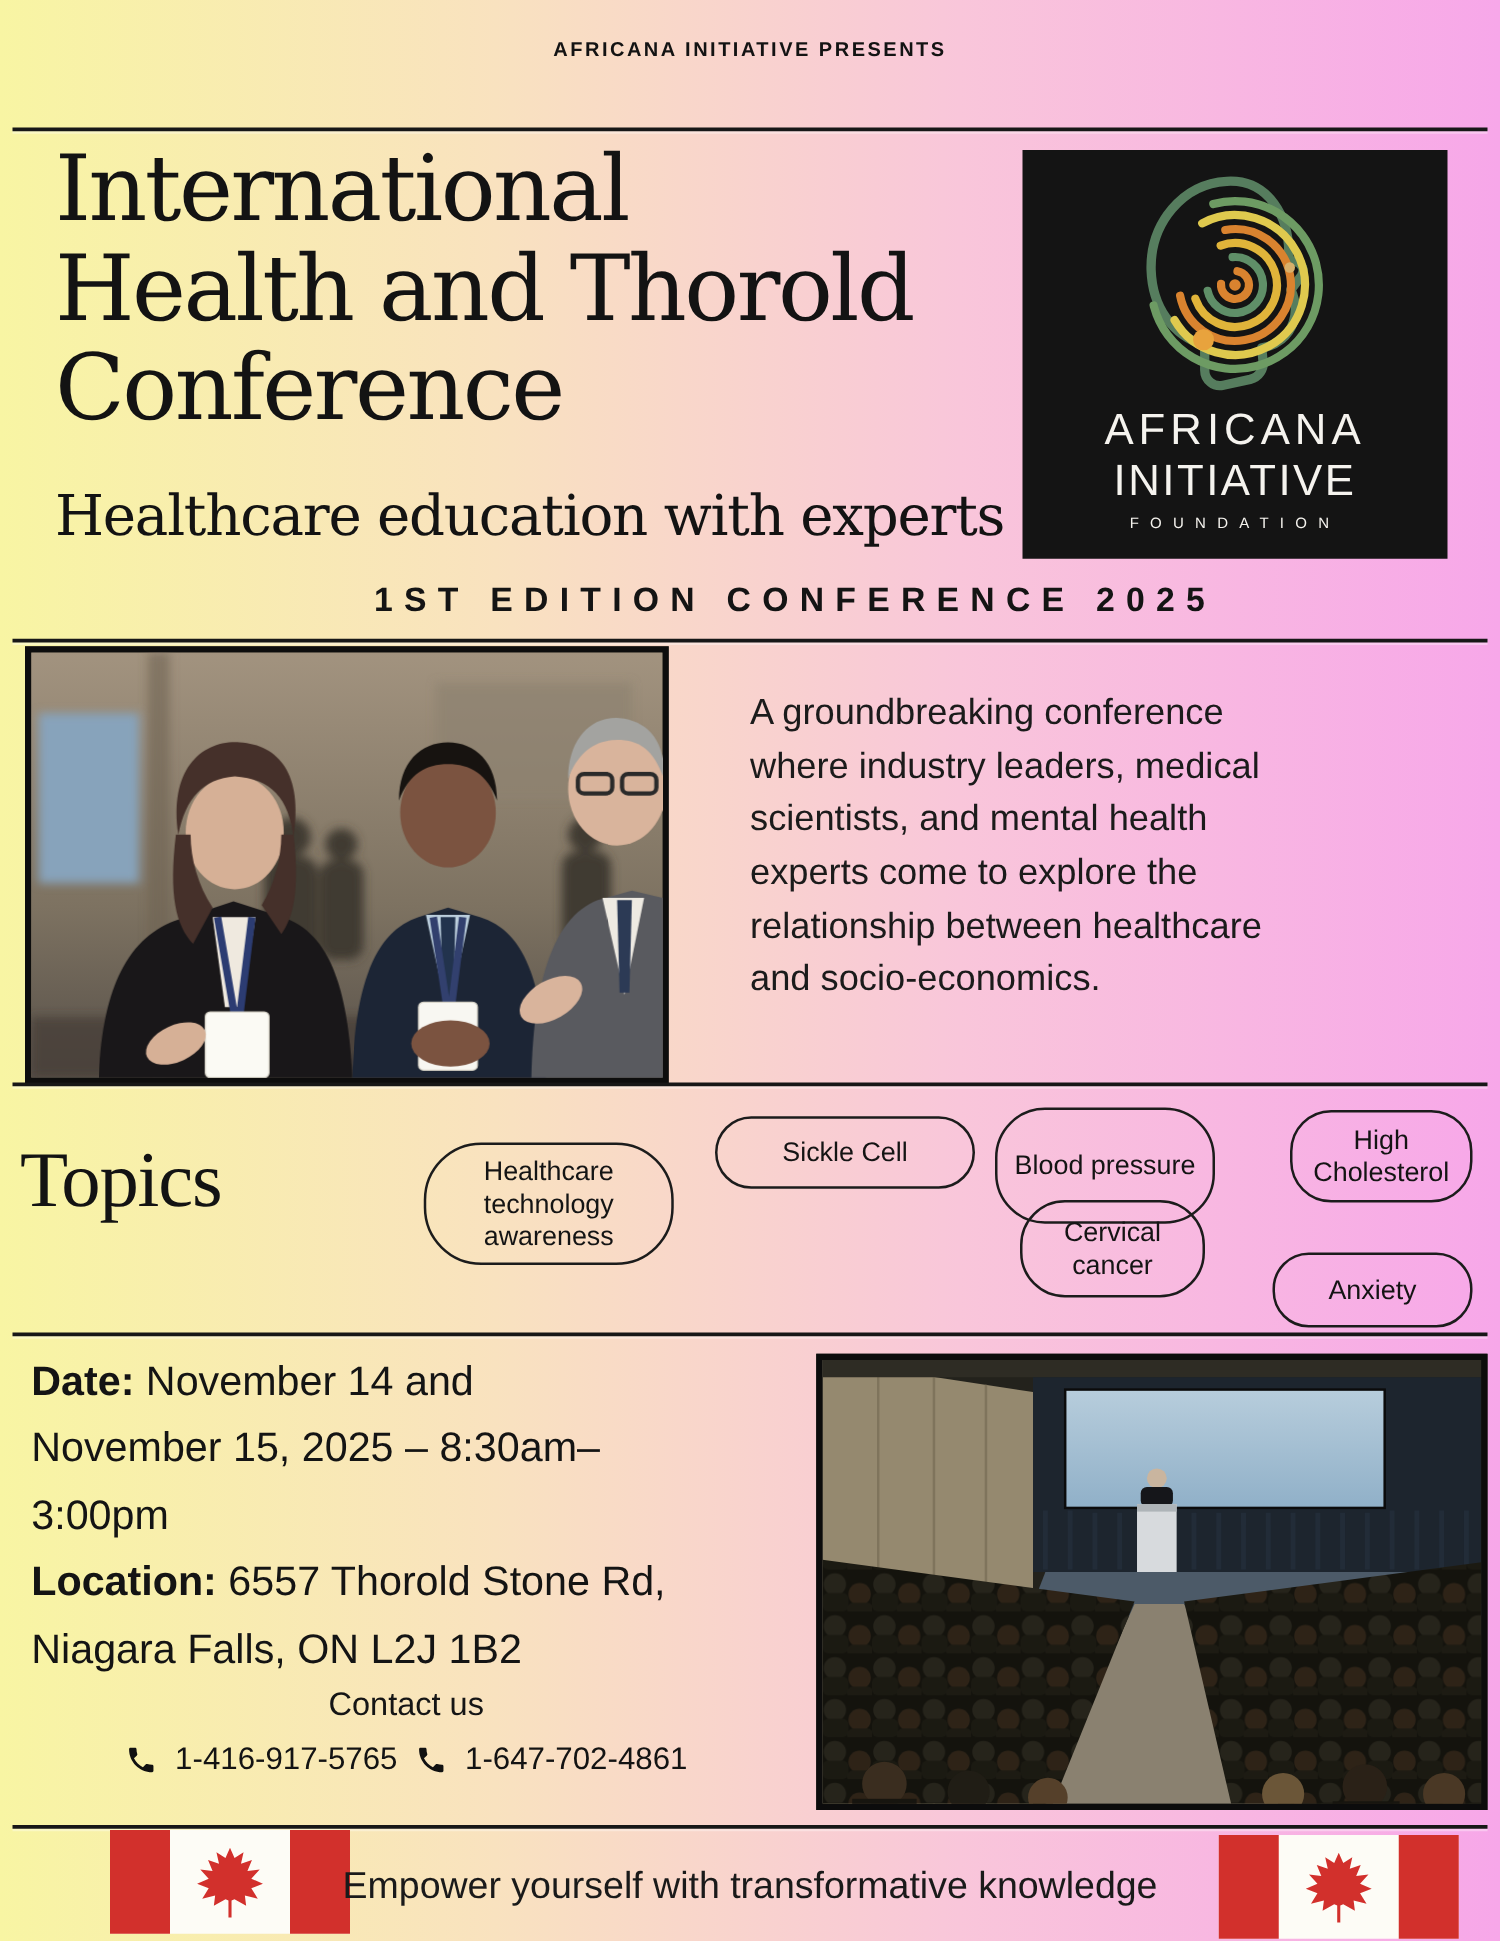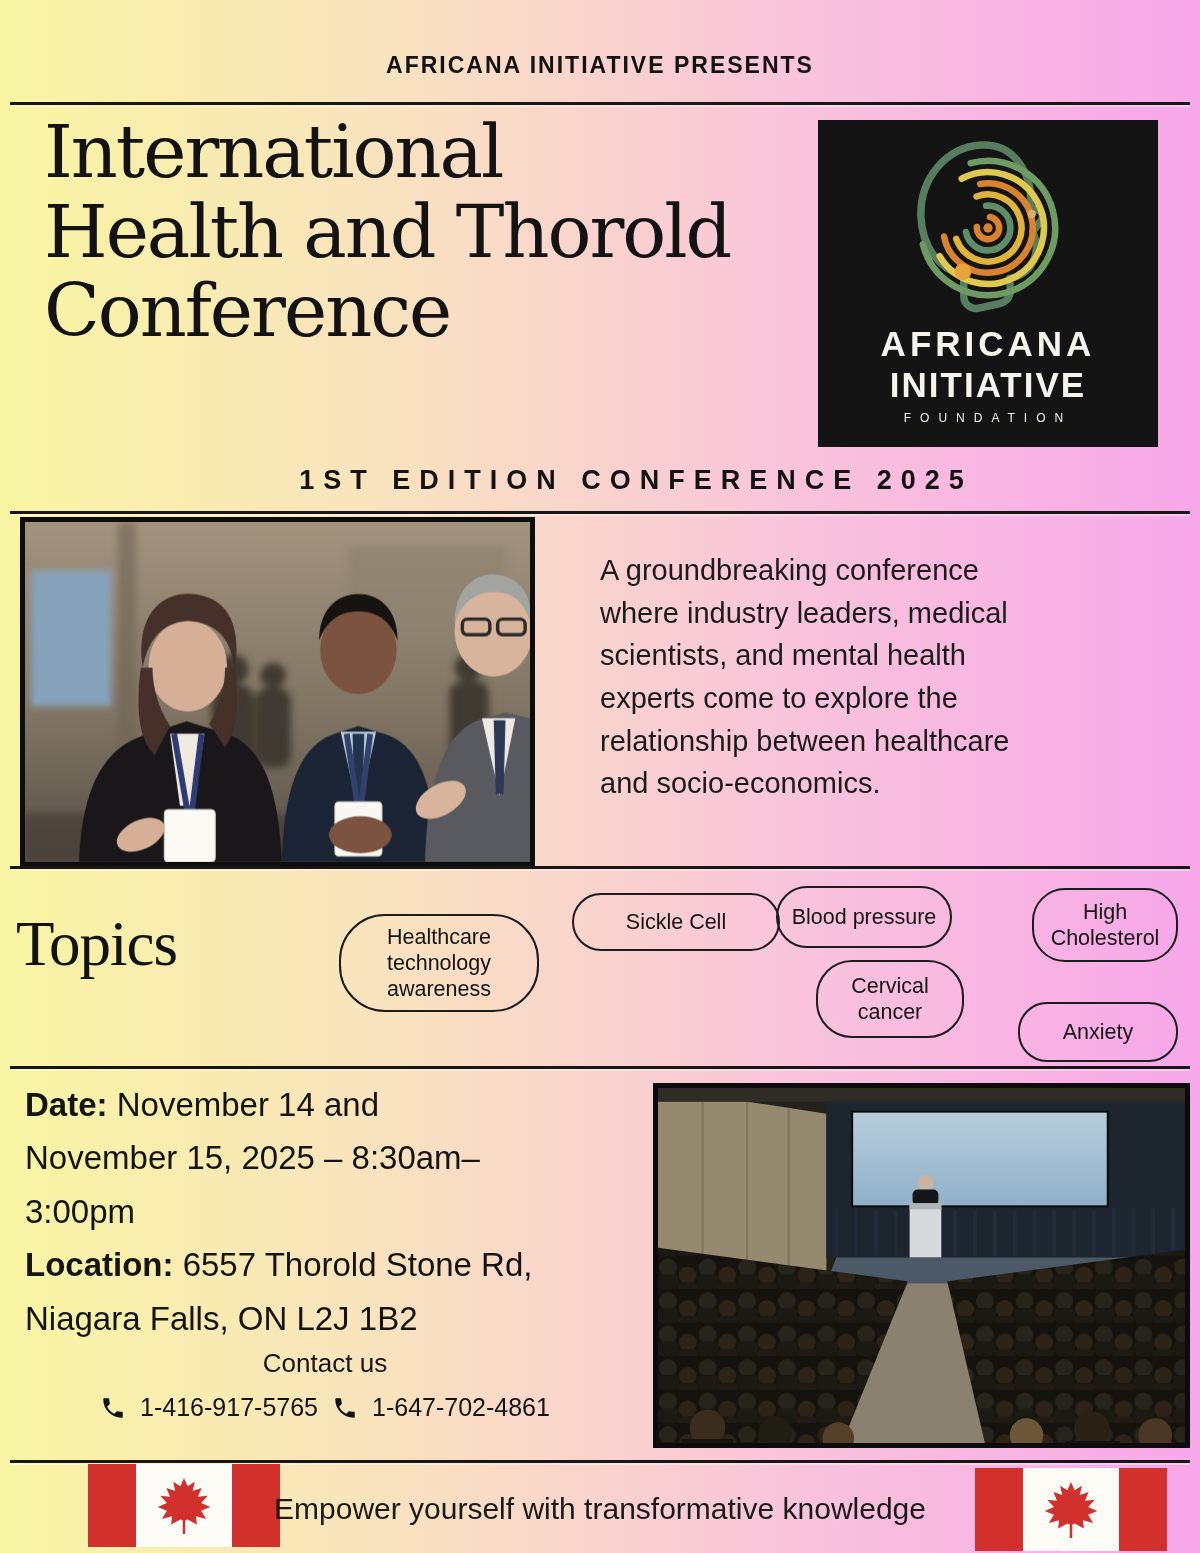--- a/index.html
+++ b/index.html
@@ -3,48 +3,48 @@
 <meta charset="utf-8">
 <style>
   html,body{margin:0;padding:0;}
   body{width:1200px;height:1553px;font-family:"Liberation Sans",sans-serif;}
   .page{position:relative;width:1200px;height:1553px;overflow:hidden;color:#161616;
         background:linear-gradient(90deg,#f8f5a3 0%,#f9e2bf 33%,#f9c6da 64%,#f7a7e9 100%);}
   .rule{position:absolute;left:10px;right:10px;height:3px;background:#171717;
         box-shadow:0 2px 0 rgba(255,255,255,.35);}
   
   .presents{position:absolute;top:32px;left:0;width:100%;text-align:center;
-            font-size:23px;font-weight:700;letter-spacing:2px;color:#131313;margin-top:20px;}
+            font-size:16px;font-weight:700;letter-spacing:2px;color:#131313;}
   
   .title{position:absolute;left:44px;top:112px;font-family:"DejaVu Serif",serif;
          font-weight:400;font-size:73px;line-height:1.09;letter-spacing:-2px;color:#131313;}
   .subtitle{position:absolute;left:44px;top:386px;font-family:"DejaVu Serif",serif;
             font-size:45px;letter-spacing:-1px;color:#131313;}
   
   .logo-box{position:absolute;left:818px;top:120px;width:340px;height:327px;background:#141414;
             display:flex;flex-direction:column;align-items:center;}
   .logo-head{margin-top:12px;width:192px;height:192px;}
-  .logo-line1,.logo-line2{color:#f5f3ee;font-weight:700;line-height:1.0;}
+  .logo-line1,.logo-line2{color:#f5f3ee;font-weight:400;line-height:1.0;}
   .logo-line1{font-size:35px;letter-spacing:4px;margin-top:2px;}
   .logo-line2{font-size:35px;letter-spacing:2px;margin-top:6px;}
   .logo-line3{color:#f5f3ee;font-size:12px;letter-spacing:9px;margin-top:9px;}
   .edition{position:absolute;top:465px;left:0;width:100%;text-align:center;
            font-size:27px;font-weight:700;letter-spacing:9px;color:#141414;padding-left:36px;}
   
   .photo1{position:absolute;left:20px;top:517px;width:505px;height:340px;border:5px solid #0d0d0d;background:#7d7261;}
   .about{position:absolute;left:600px;top:549px;width:455px;font-size:29px;line-height:1.47;color:#1b1b1b;}
   
   .topics-heading{position:absolute;left:16px;top:908px;font-family:Liberation Serif, serif;
                   font-size:63px;letter-spacing:-1px;color:#131313;}
   .pill{position:absolute;border:2px solid #1c1c1c;border-radius:40px;background:transparent;
         display:flex;align-items:center;justify-content:center;text-align:center;
         font-size:21.5px;line-height:1.22;color:#141414;padding:0 12px;box-sizing:border-box;}
   .pill-hta{left:339px;top:914px;width:200px;height:98px;border-radius:46px;}
   .pill-sickle{left:572px;top:893px;width:208px;height:58px;border-radius:29px;}
-  .pill-bp{left:776px;top:886px;width:176px;height:62px;border-radius:40px;}
+  .pill-bp{left:796px;top:886px;width:176px;height:93px;border-radius:40px;}
   .pill-hc{left:1032px;top:888px;width:146px;height:74px;border-radius:33px;}
   .pill-bd{left:580px;top:977px;width:178px;height:55px;border-radius:27px;}
   .pill-cc{left:816px;top:960px;width:148px;height:78px;border-radius:36px;}
   .pill-anx{left:1018px;top:990px;width:160px;height:60px;border-radius:29px;margin-top:12px;}
   
   .details{position:absolute;left:25px;top:1078px;width:615px;font-size:33px;line-height:1.62;color:#141414;}
   .details p{margin:0;}
   .details strong{font-weight:700;}
   .details .rest{white-space:pre-line;}
   .contact{position:absolute;left:25px;top:1348px;width:600px;text-align:center;}
@@ -69,20 +69,21 @@
 <div class="page">
 
   <div class="presents">AFRICANA INITIATIVE PRESENTS</div>
   <div class="rule" style="top:102px;"></div>
 
   <div class="title">
     <div>International</div>
     <div>Health and Thorold</div>
     <div>Conference</div>
   </div>
+  <div class="subtitle">Healthcare education with experts</div>
 
   <div class="logo-box">
     <svg class="logo-head" viewBox="0 0 206 206">
       <path d="M96 14 C 58 16, 30 50, 31 90 C 32 122, 49 146, 77 155 L 77 176 C 77 185, 85 191, 93 189 L 116 184 C 124 182, 128 175, 127 168 L 126 157 C 139 155, 149 147, 153 135 C 156 126, 155 116, 151 107 L 160 95 C 163 90, 161 85, 155 83 L 149 81 C 151 44, 131 12, 96 14 Z" fill="none" stroke="#567d5e" stroke-width="8" stroke-linejoin="round"></path>
       <g fill="none" stroke-width="7" stroke-linecap="round">
         <circle cx="103" cy="103" r="12" stroke="#d9832f" stroke-dasharray="55 21" transform="rotate(-80 103 103)"></circle>
         <circle cx="103" cy="103" r="24" stroke="#5f8f68" stroke-dasharray="110 41" transform="rotate(-95 103 103)"></circle>
         <circle cx="103" cy="103" r="36" stroke="#e0b43a" stroke-dasharray="170 57" transform="rotate(-110 103 103)"></circle>
         <circle cx="103" cy="103" r="48" stroke="#d9832f" stroke-dasharray="225 77" transform="rotate(-100 103 103)"></circle>
         <circle cx="103" cy="103" r="60" stroke="#dfc94e" stroke-dasharray="280 98" transform="rotate(-118 103 103)"></circle>

